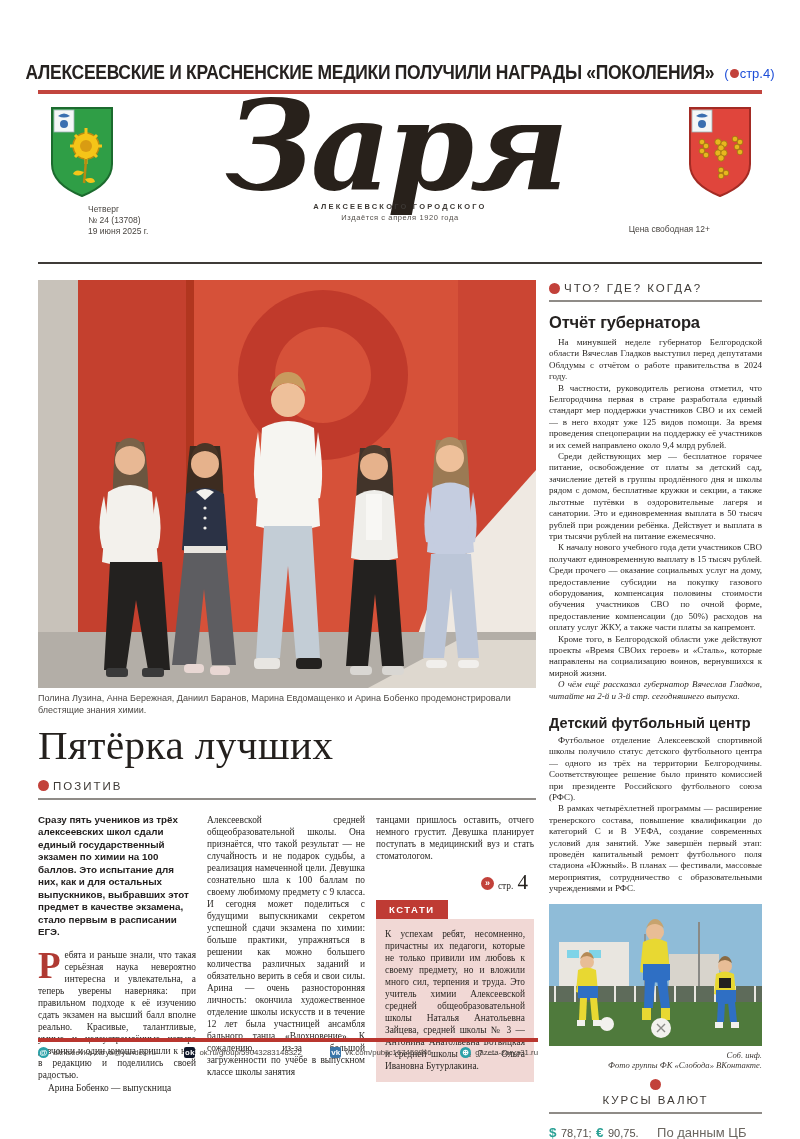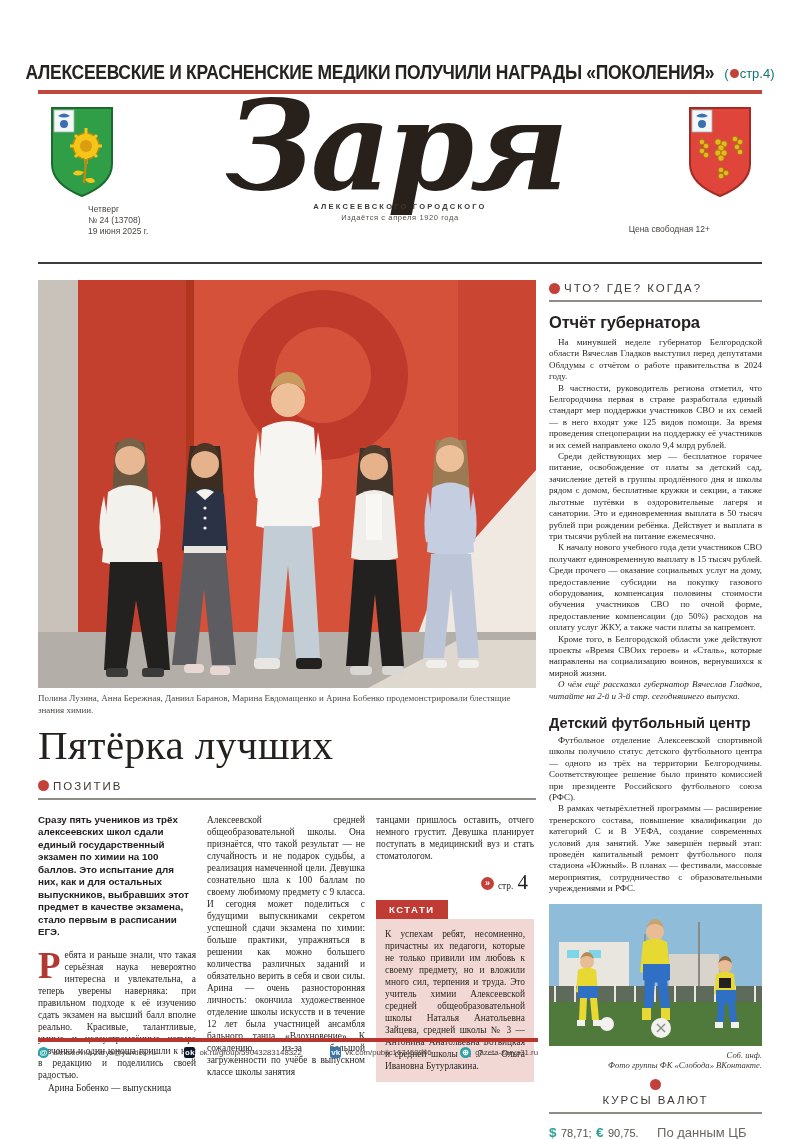--- a/index.html
+++ b/index.html
@@ -4,21 +4,21 @@
 <style>
   html,body{margin:0;padding:0;background:#e8e8e8;}
   .page{position:relative;width:800px;height:1139px;margin:0 auto;background:#ffffff;
         font-family:"Liberation Serif",serif;color:#1c1c1c;overflow:hidden;}
   .inner{position:absolute;left:38px;top:0;width:724px;}
 
   
   .banner{margin-top:62px;display:flex;align-items:baseline;justify-content:center;gap:10px;}
   .banner-headline{font-family:"Liberation Sans",sans-serif;font-weight:bold;font-size:17.5px;
         letter-spacing:-0.3px;color:#262220;transform:scaleY(1.12);white-space:nowrap;}
-  .banner-ref{font-family:"Liberation Sans",sans-serif;font-size:13px;color:#0f766e;white-space:nowrap;}
+  .banner-ref{font-family:"Liberation Sans",sans-serif;font-size:13px;color:#1d4ed8;white-space:nowrap;}
   .banner-ref .dot{display:inline-block;width:9px;height:9px;border-radius:50%;background:#c2413a;
         vertical-align:middle;margin:0 1px 2px 1px;}
   .banner-rule{height:4px;background:#c2453e;margin-top:7px;}
 
   
   .masthead{position:relative;height:162px;margin-top:4px;}
   .arms{position:absolute;top:8px;width:64px;height:92px;}
   .arms-left{left:12px;}
   .arms-right{right:10px;}
   .logo{position:absolute;left:0;right:10px;top:-14px;text-align:center;
@@ -35,21 +35,21 @@
   .mast-rule{height:2px;background:#3f3b38;margin-top:2px;}
 
   
   .content{display:flex;gap:13px;margin-top:16px;}
   .left-col{width:498px;flex:none;}
   .right-col{width:213px;flex:none;}
 
   
   .main-photo{width:498px;height:408px;background:#d65139;position:relative;overflow:hidden;}
   .main-photo svg{display:block;}
-  .photo-caption{margin-top:5px;font-family:Liberation Serif, serif;font-size:9px;
+  .photo-caption{margin-top:5px;font-family:Liberation Sans, sans-serif;font-size:9px;
         line-height:11.5px;color:#4e4a46;width:96%;}
   .main-headline{margin-top:9px;font-family:"Liberation Serif",serif;font-size:41px;
         line-height:1.02;color:#24201d;letter-spacing:0.5px;}
 
   .rubric{display:flex;align-items:center;gap:4px;margin-top:13px;
         border-bottom:2px solid #8f8b87;padding-bottom:6px;}
   .rubric .dot{width:11px;height:11px;border-radius:50%;background:#c2413a;flex:none;}
   .rubric .txt{font-family:"Liberation Sans",sans-serif;font-size:11.5px;letter-spacing:2px;
         color:#3e3a36;}
 

